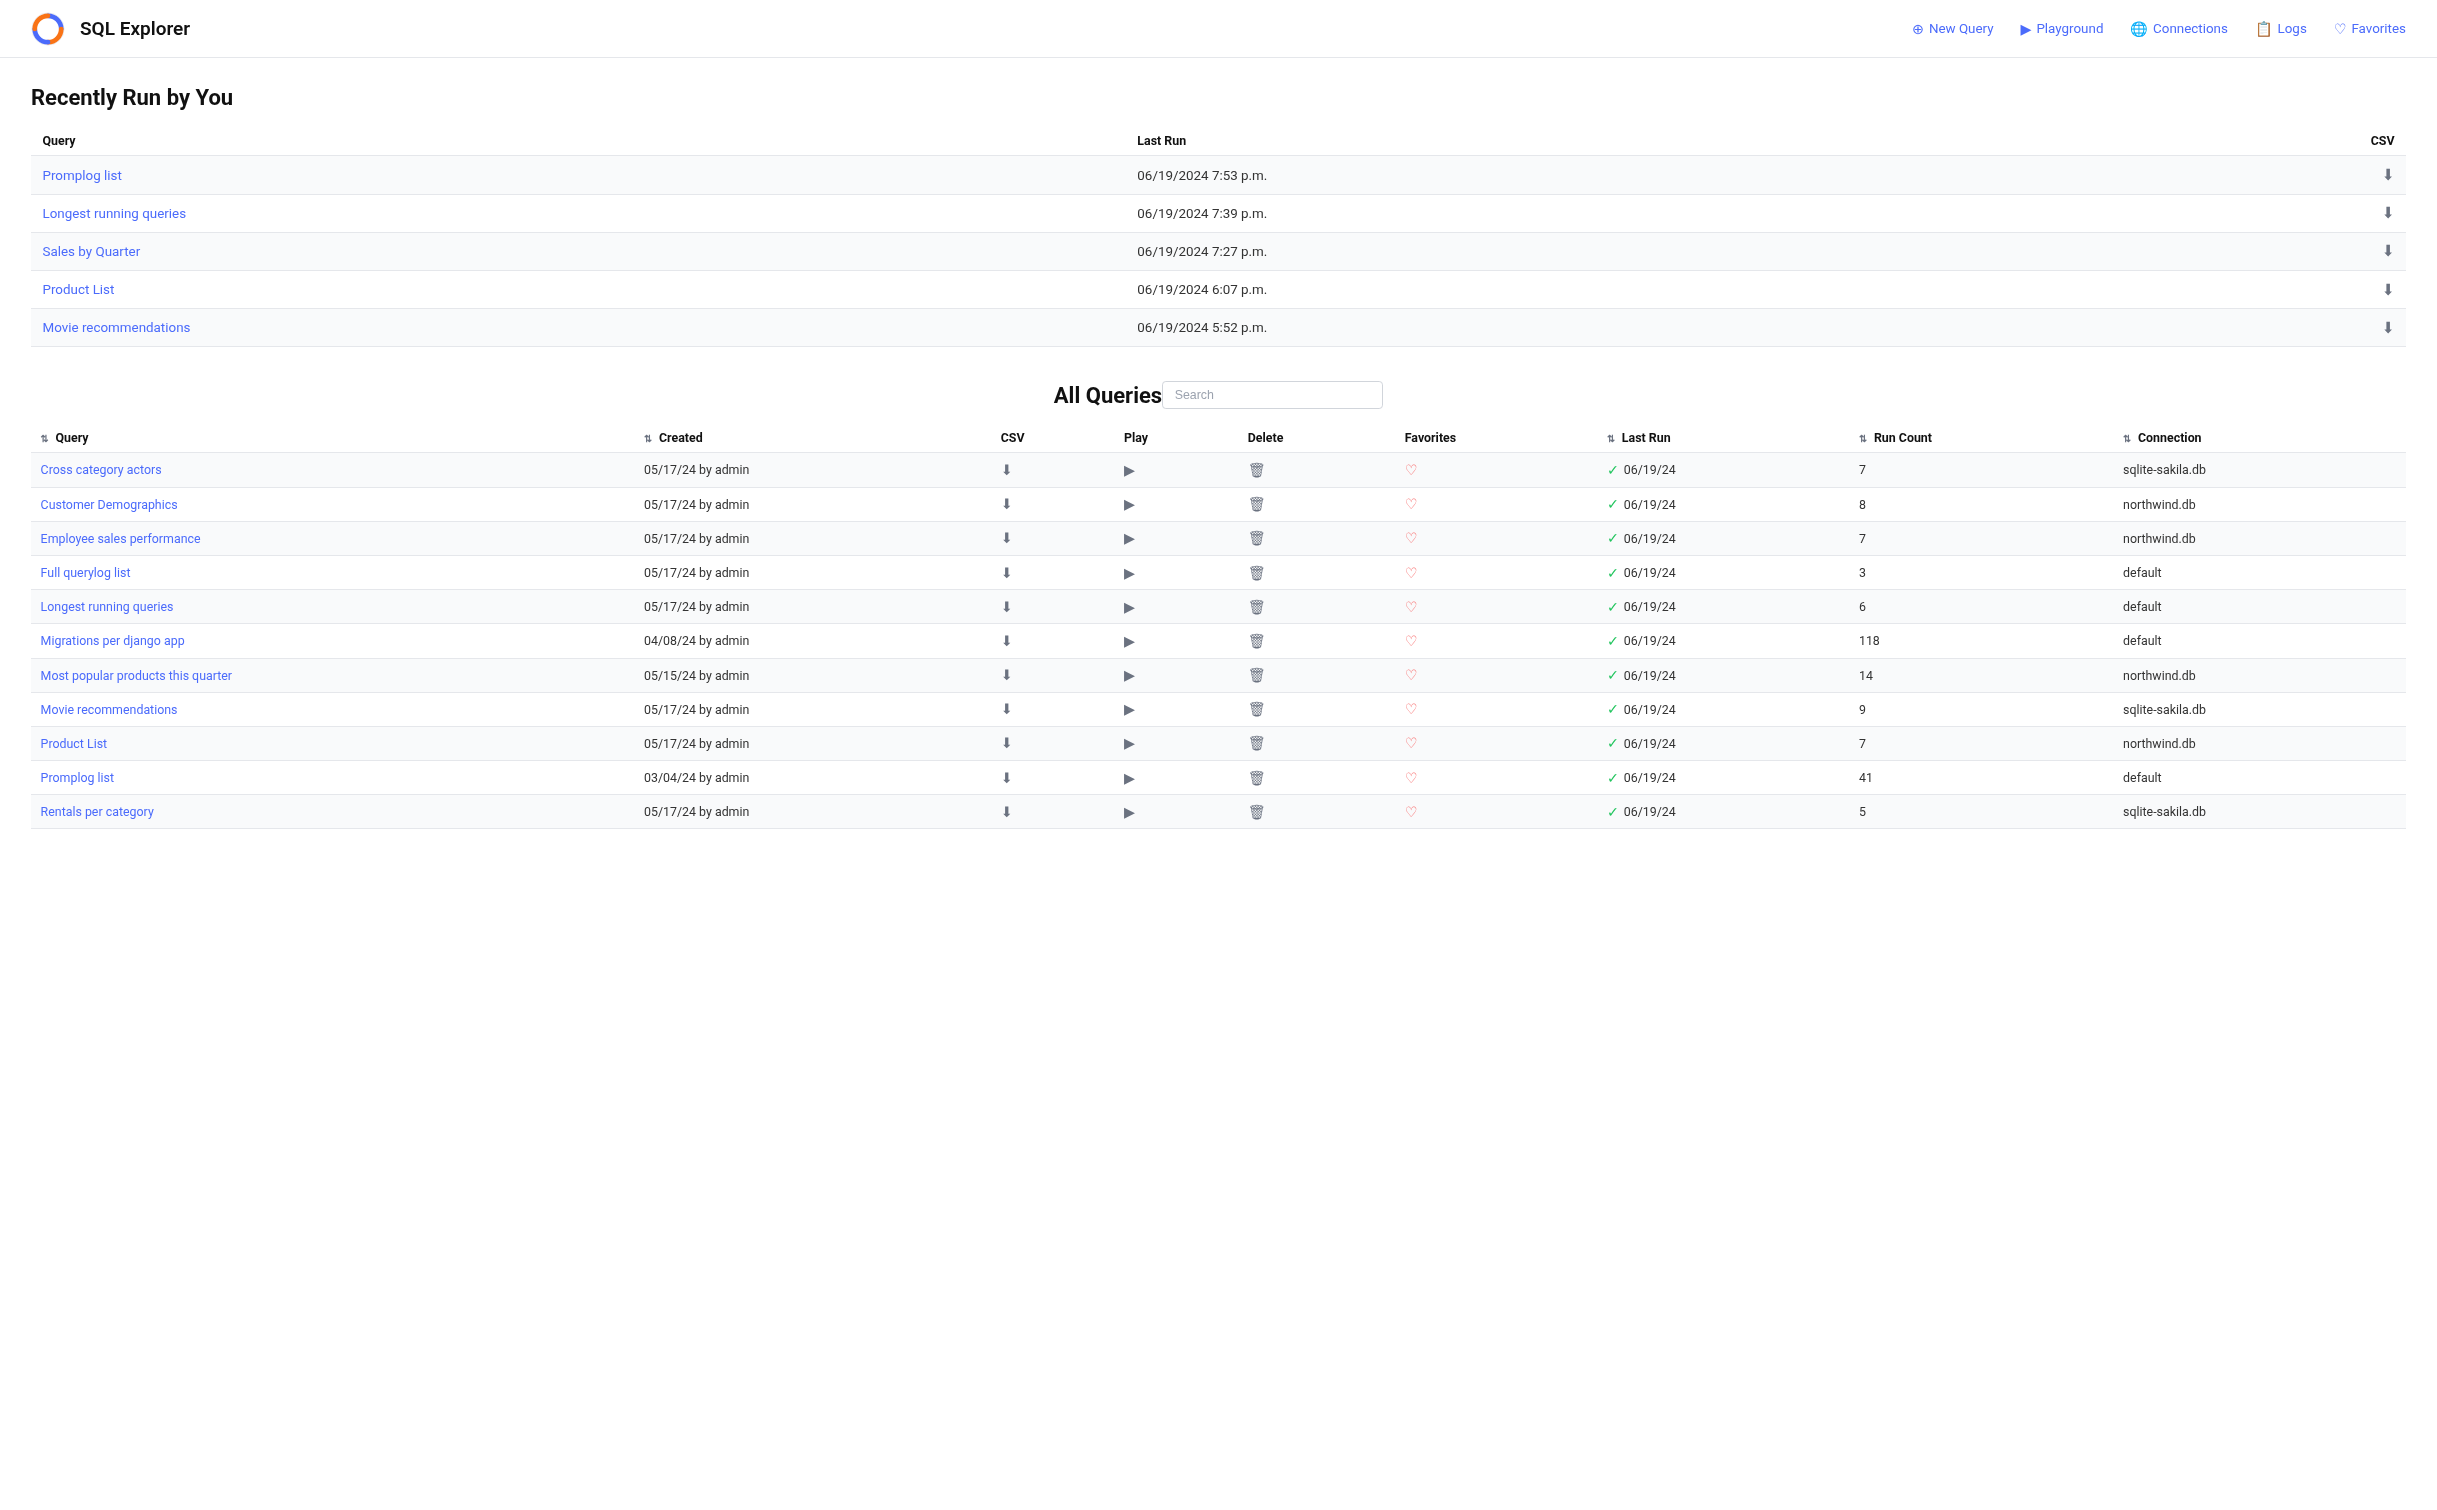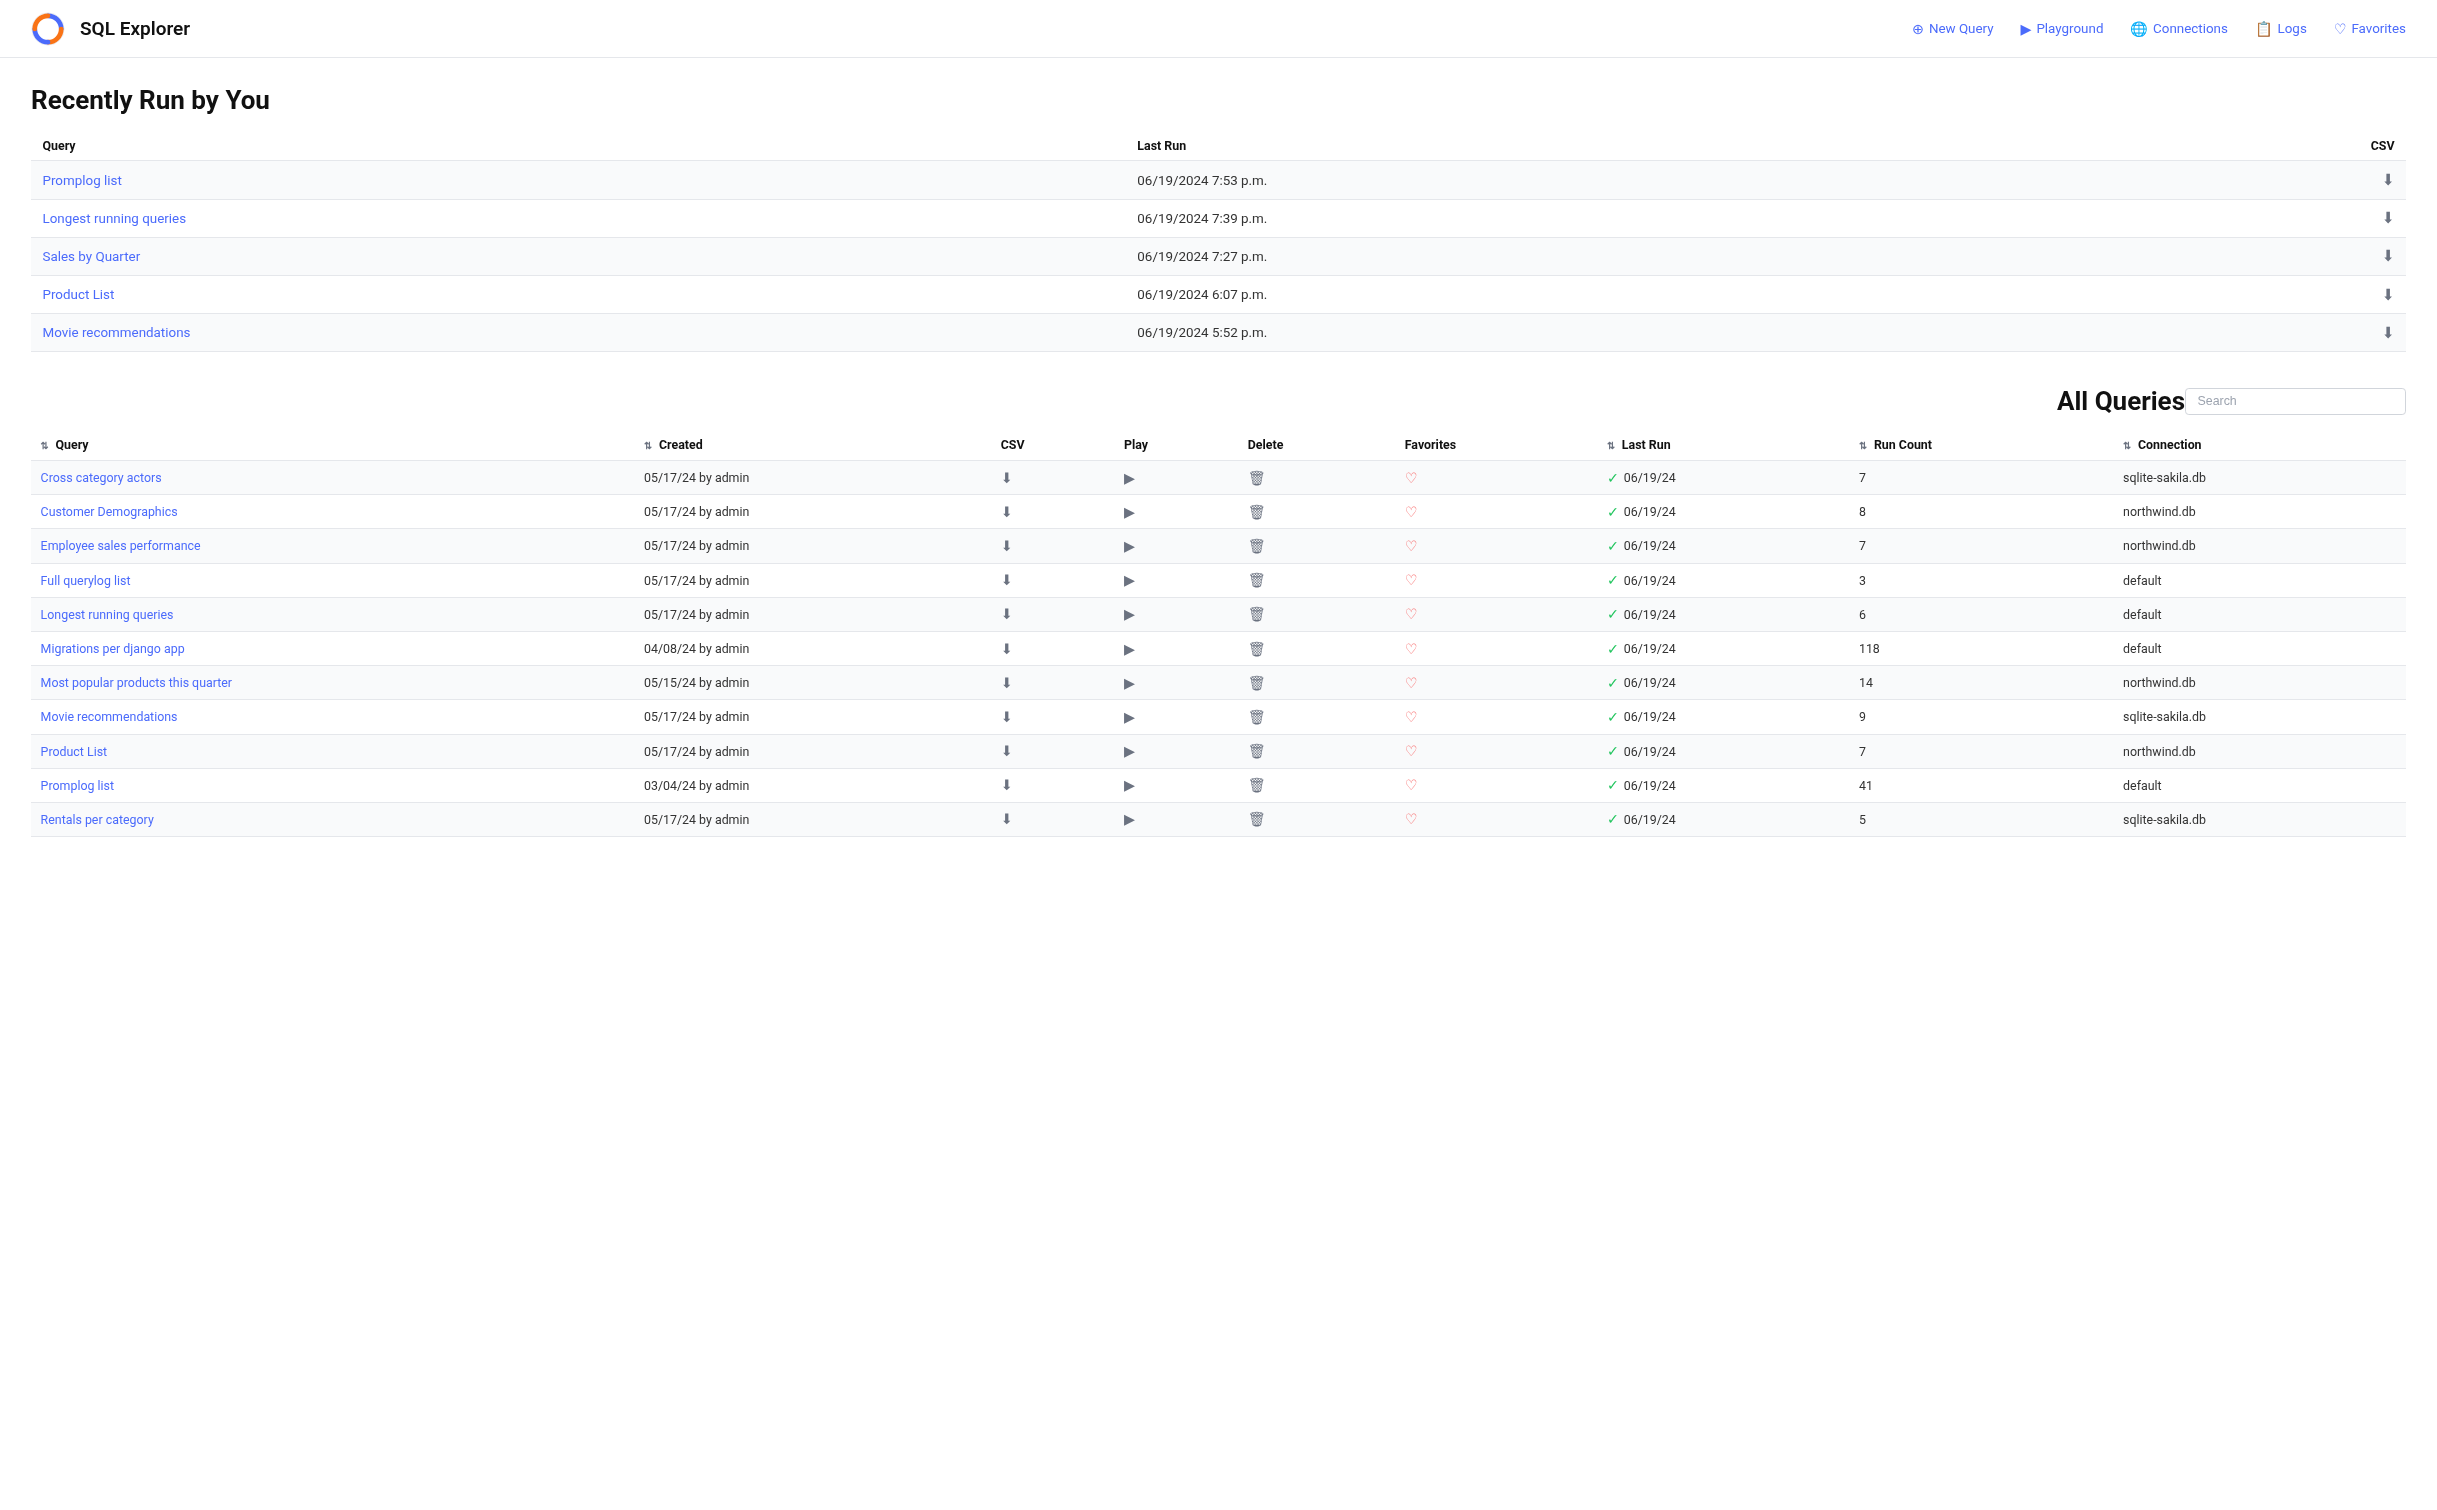--- a/index.html
+++ b/index.html
@@ -50,21 +50,21 @@
       color: #4b6bfb;
     }
 
     
     .main {
       padding: 27px 31px;
     }
 
     
     .section-title {
-      font-size: 26px;
+      font-size: 22px;
       font-weight: 700;
       color: #111;
       margin-bottom: 15.3px;
     }
 
     
     .recent-table {
       width: 100%;
       border-collapse: collapse;
       margin-bottom: 34px;
@@ -97,21 +97,21 @@
     .download-icon {
       color: #6b7280;
       font-size: 15.3px;
       cursor: pointer;
     }
 
     
     .all-queries-header {
       display: flex;
       align-items: center;
-      justify-content: flex-end;
+      justify-content: center;
       margin-bottom: 13.4px;
     }
     .search-box {
       border: 1px solid #d1d5db;
       border-radius: 3.8px;
       padding: 5.7px 11.5px;
       font-size: 12.4px;
       color: #333;
       width: 221px;
       outline: none;

